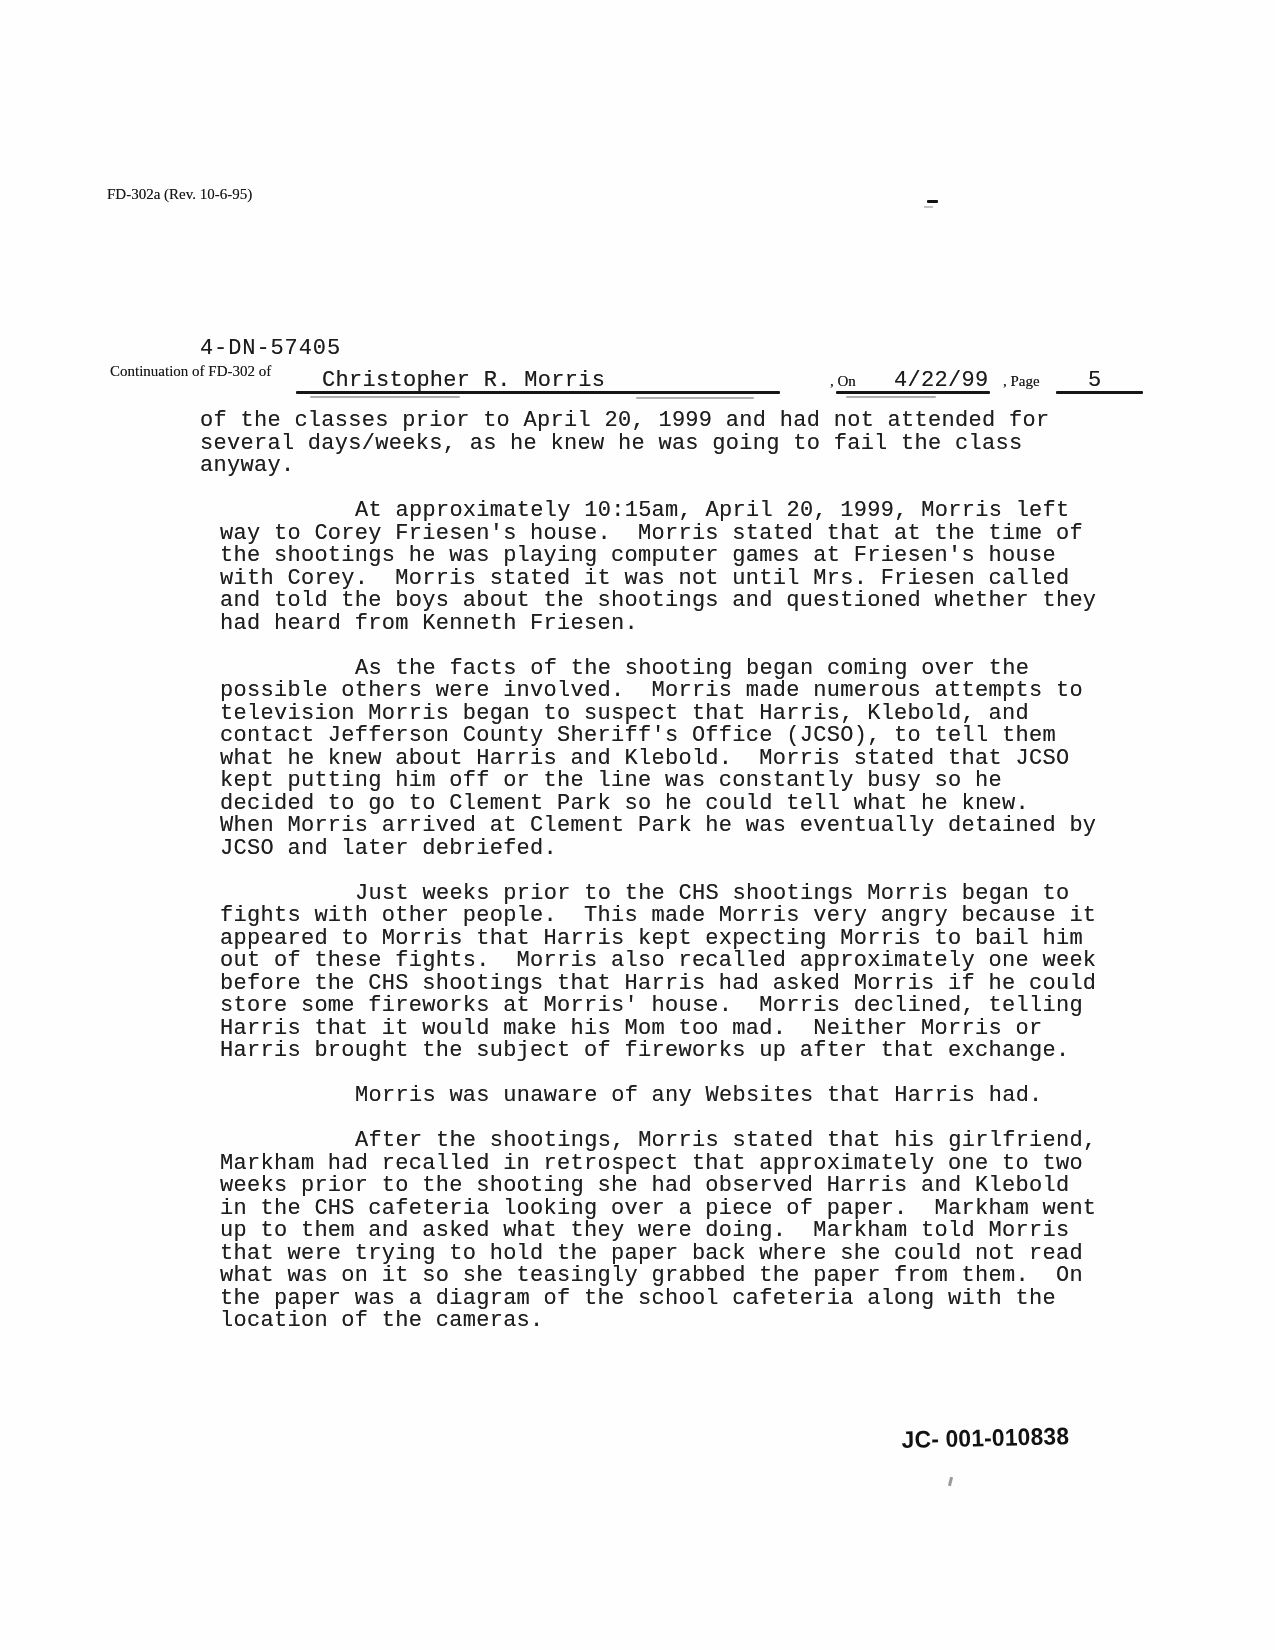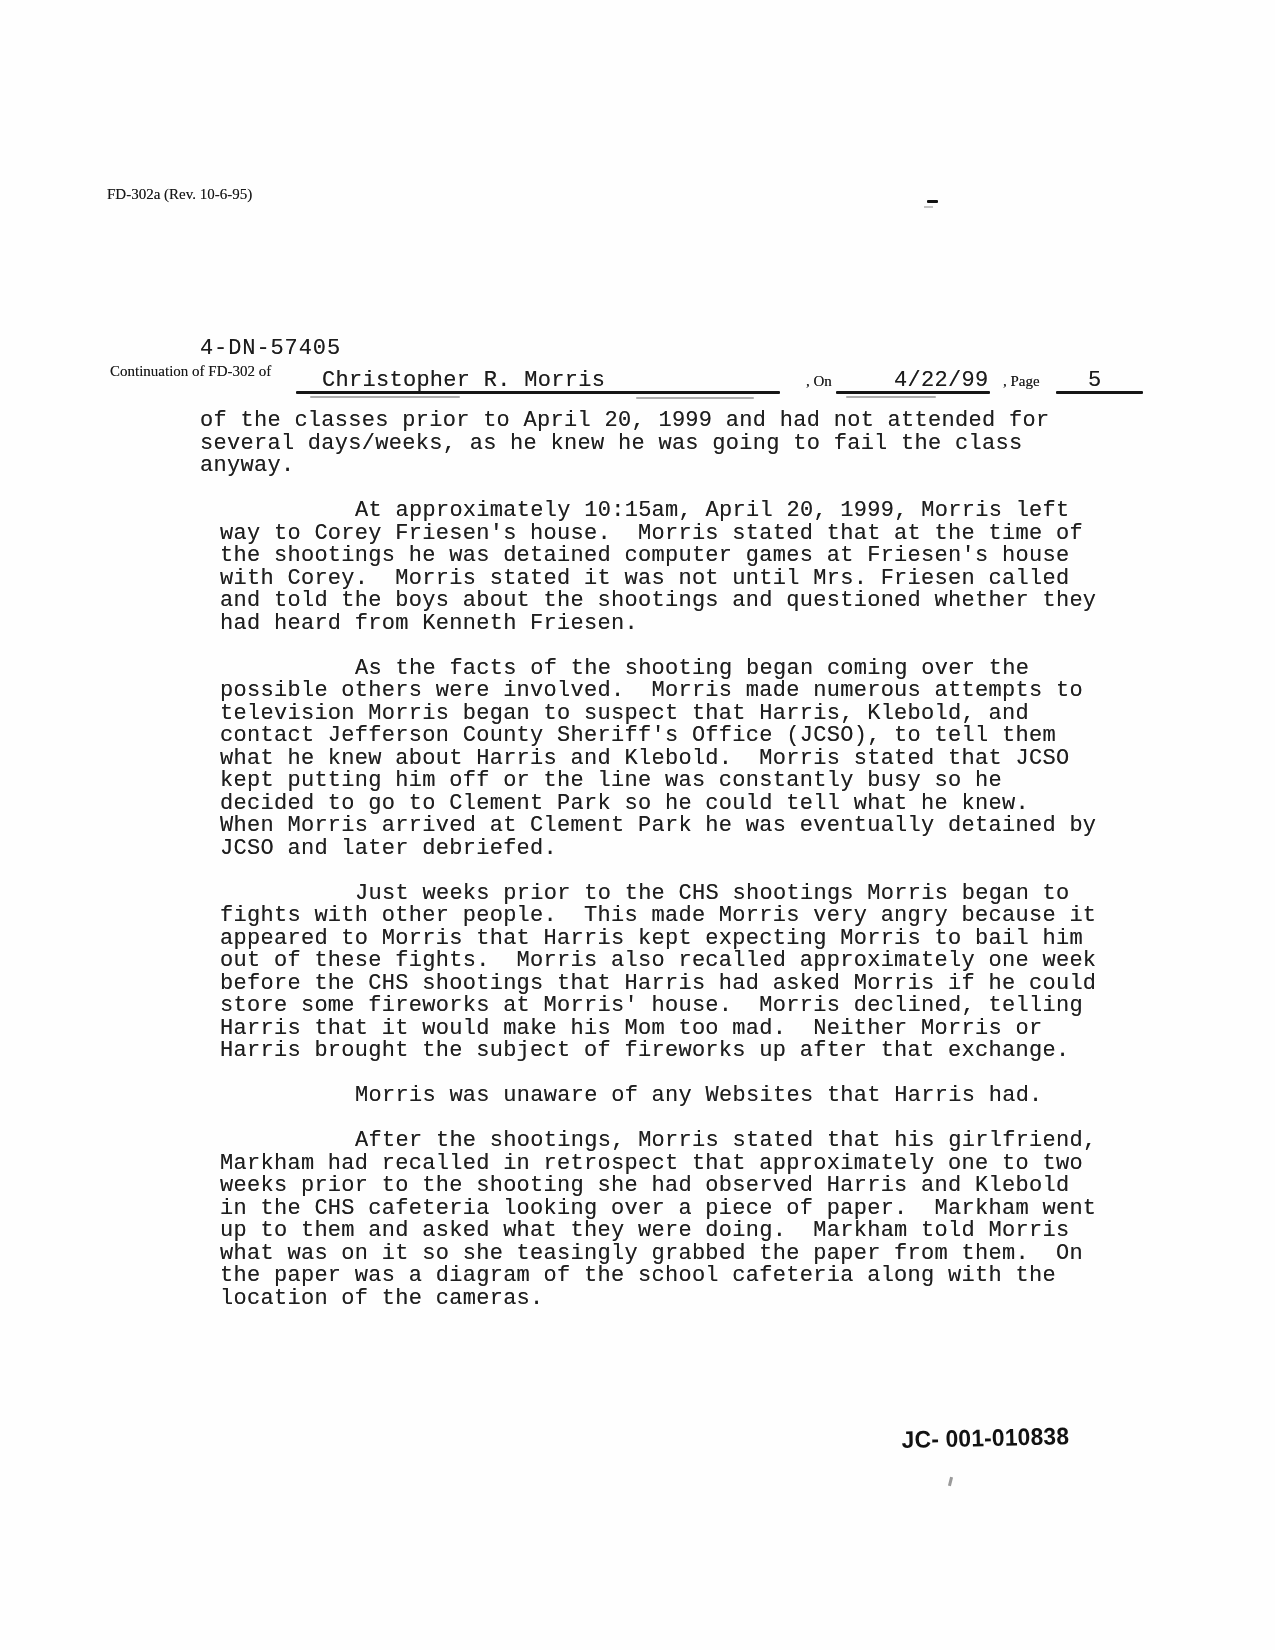--- a/index.html
+++ b/index.html
@@ -27,21 +27,21 @@
     text-shadow: 0 0 0.6px rgba(25,25,25,0.55);
     white-space: pre;
   }
   .abs { position: absolute; }
 
   
   .form-id      { left: 107px; top: 186px; }
   .case-number  { left: 200px; top: 290px; letter-spacing: 0.9px; margin-top: 46px; }
   .cont-label   { left: 110px; top: 363px; }
   .subject-name { left: 322px; top: 368px; }
-  .on-label     { left: 806px; top: 373px; }
+  .on-label     { left: 830px; top: 373px; }
   .date-value   { left: 850px; top: 368px; margin-left: 44px; }
   .page-label   { left: 1003px; top: 373px; }
   .page-number  { left: 1088px; top: 368px; }
 
   .rule {
     position: absolute;
     height: 2.5px;
     background: #161616;
     border-radius: 1px;
   }
@@ -132,21 +132,21 @@
 
     <div class="para no-indent">
       <div class="line">of the classes prior to April 20, 1999 and had not attended for</div>
       <div class="line">several days/weeks, as he knew he was going to fail the class</div>
       <div class="line">anyway.</div>
     </div>
 
     <div class="para">
       <div class="line">At approximately 10:15am, April 20, 1999, Morris left</div>
       <div class="line">way to Corey Friesen's house.  Morris stated that at the time of</div>
-      <div class="line">the shootings he was detained computer games at Friesen's house</div>
+      <div class="line">the shootings he was playing computer games at Friesen's house</div>
       <div class="line">with Corey.  Morris stated it was not until Mrs. Friesen called</div>
       <div class="line">and told the boys about the shootings and questioned whether they</div>
       <div class="line">had heard from Kenneth Friesen.</div>
     </div>
 
     <div class="para">
       <div class="line">As the facts of the shooting began coming over the</div>
       <div class="line">possible others were involved.  Morris made numerous attempts to</div>
       <div class="line">television Morris began to suspect that Harris, Klebold, and</div>
       <div class="line">contact Jefferson County Sheriff's Office (JCSO), to tell them</div>
@@ -171,20 +171,21 @@
     <div class="para">
       <div class="line">Morris was unaware of any Websites that Harris had.</div>
     </div>
 
     <div class="para">
       <div class="line">After the shootings, Morris stated that his girlfriend,</div>
       <div class="line">Markham had recalled in retrospect that approximately one to two</div>
       <div class="line">weeks prior to the shooting she had observed Harris and Klebold</div>
       <div class="line">in the CHS cafeteria looking over a piece of paper.  Markham went</div>
       <div class="line">up to them and asked what they were doing.  Markham told Morris</div>
+      <div class="line">that were trying to hold the paper back where she could not read</div>
       <div class="line">what was on it so she teasingly grabbed the paper from them.  On</div>
       <div class="line">the paper was a diagram of the school cafeteria along with the</div>
       <div class="line">location of the cameras.</div>
     </div>
 
   </div>
 
   <div class="stamp">JC- 001-010838</div>
   <div class="tick-artifact"></div>
 

